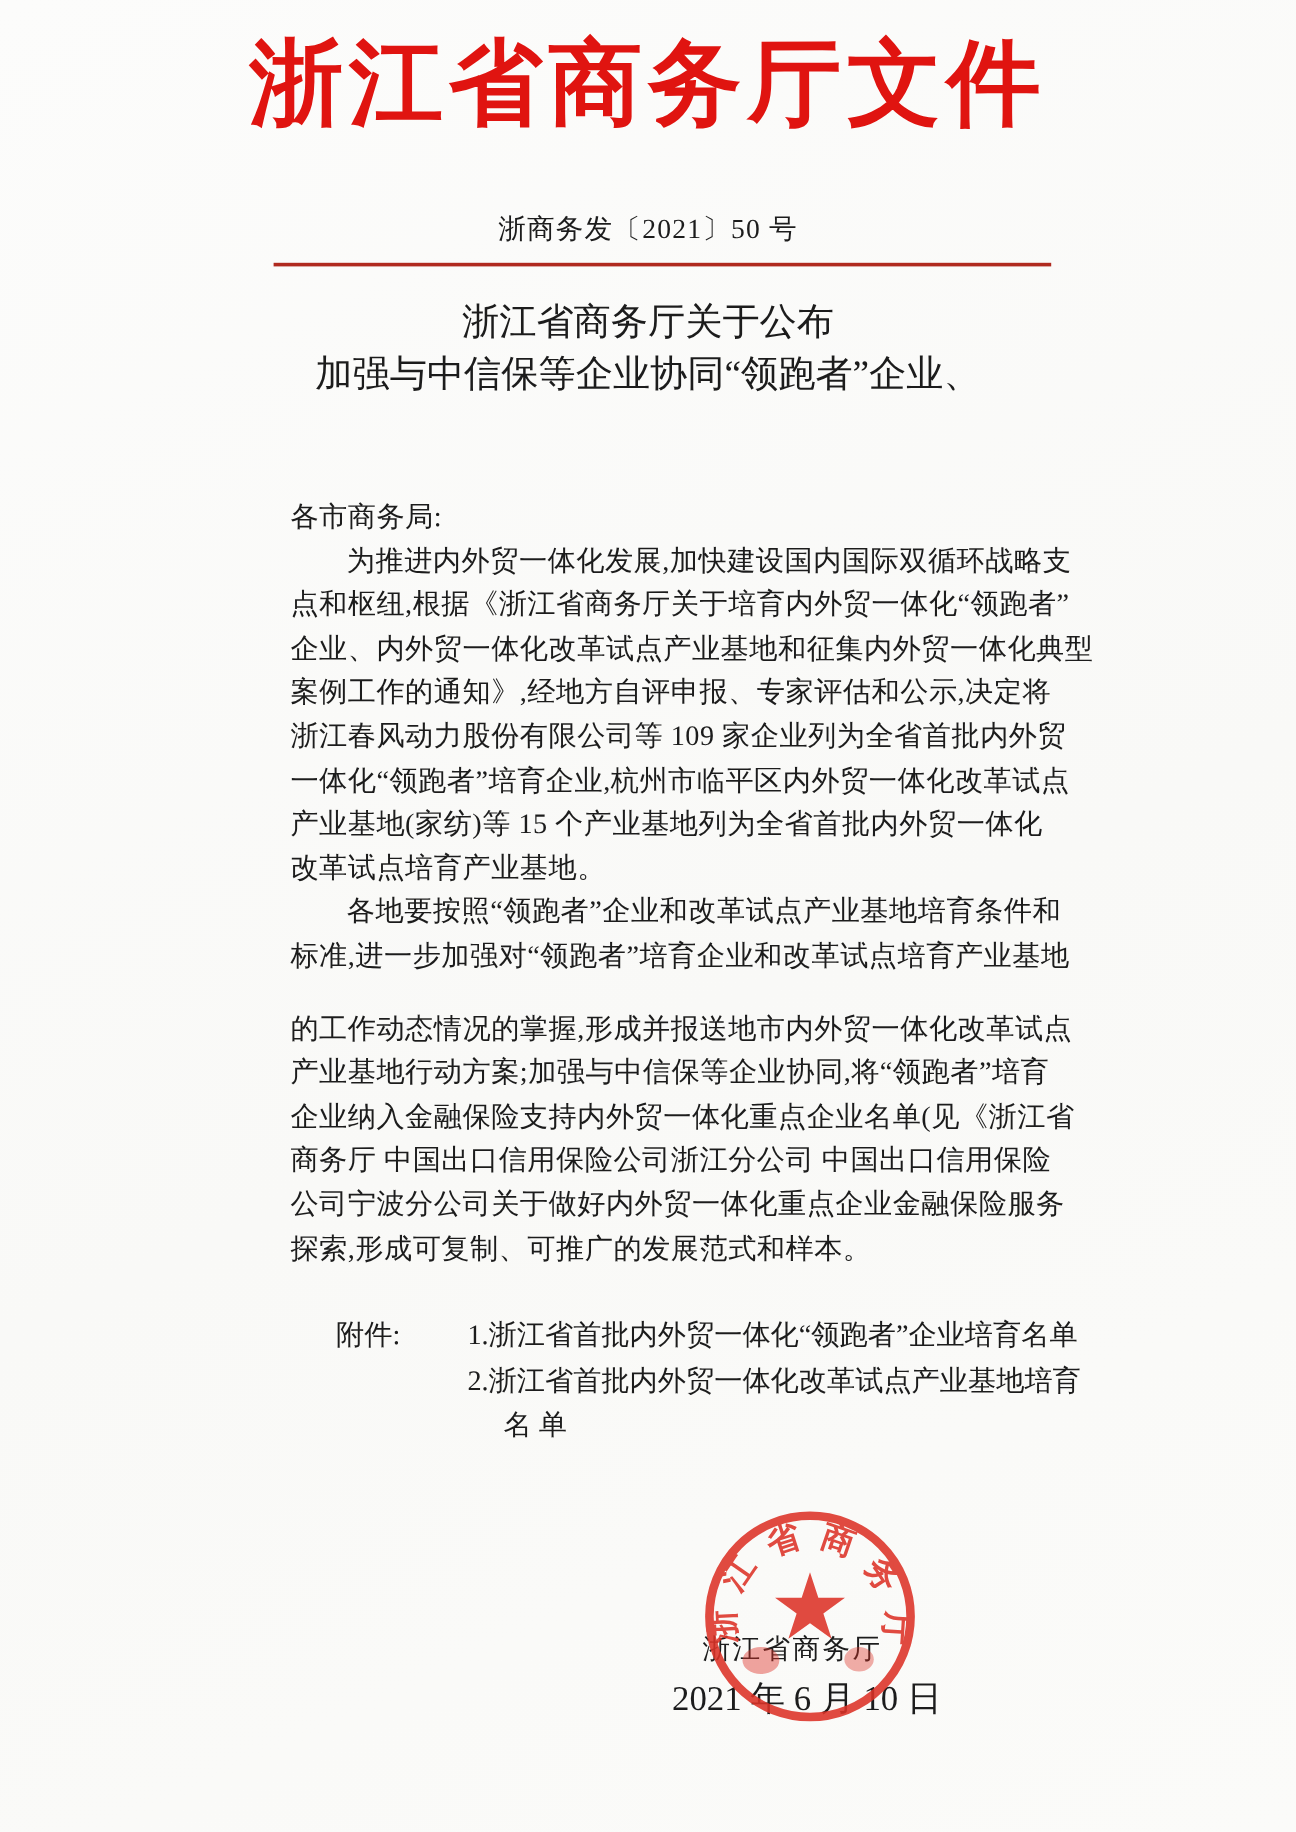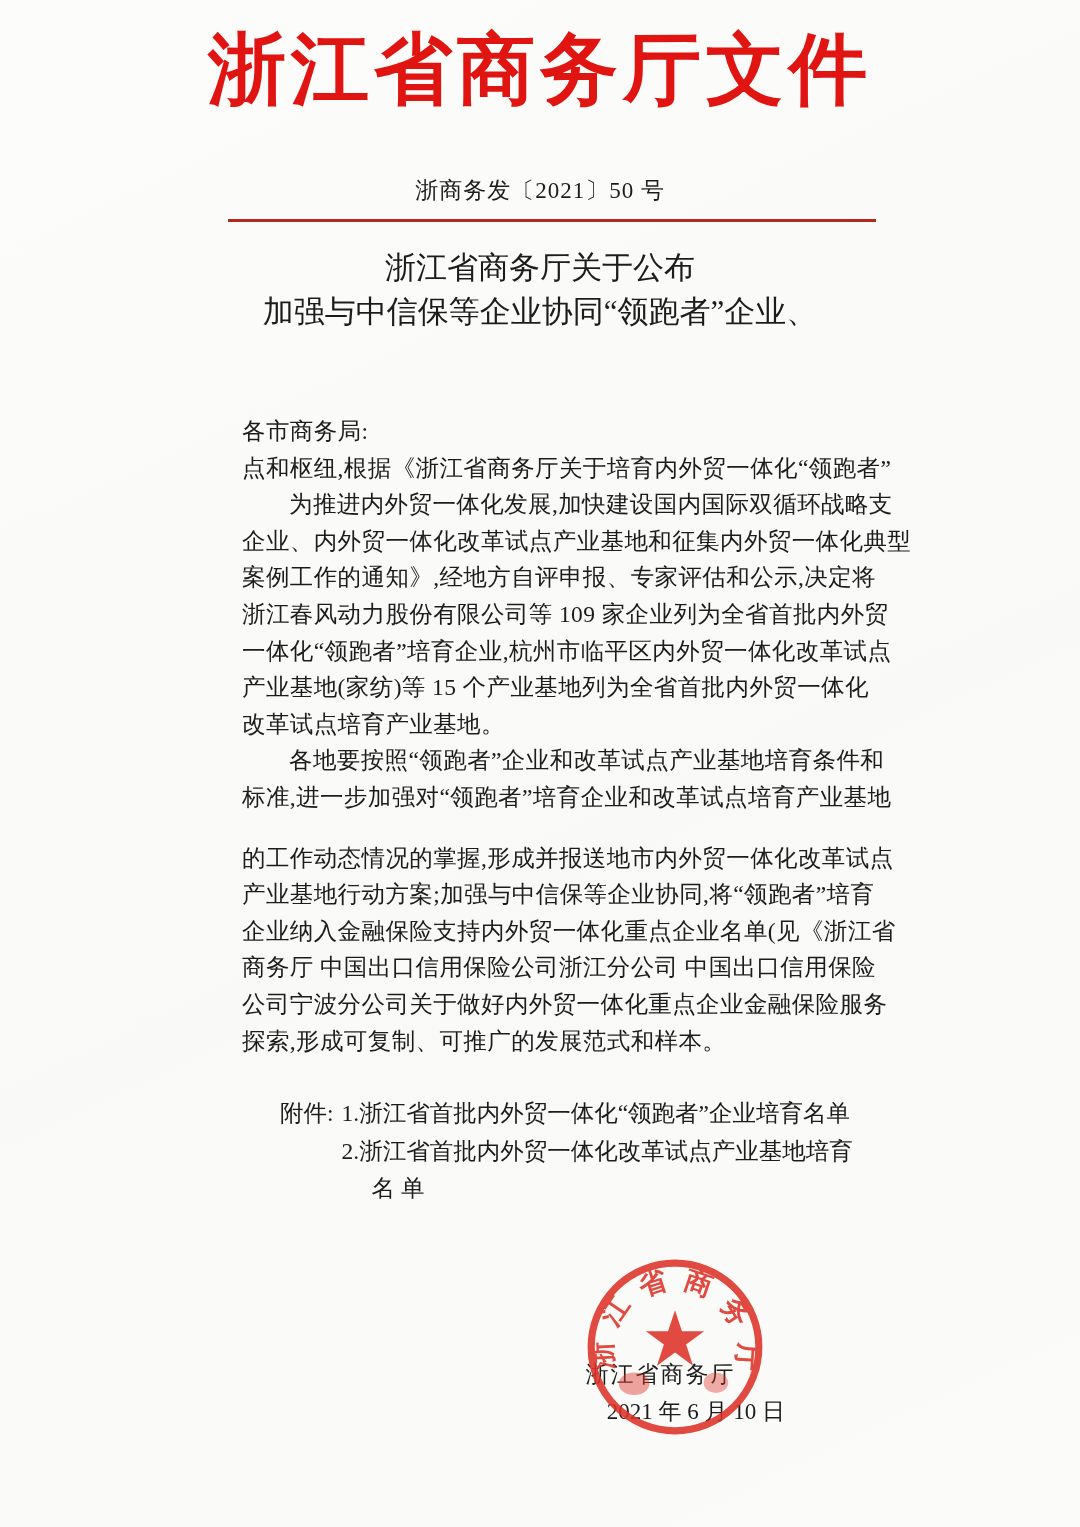--- a/index.html
+++ b/index.html
@@ -34,29 +34,29 @@
   .body-block {
     position:absolute; top:413px; left:242px; width:618px;
     font-size:23.5px;
   }
   .bline { height:36.6px; line-height:36.6px; white-space:nowrap; letter-spacing:0.4px; }
   .indent { text-indent:2em; }
   .para-gap { height:24px; }
   .attachment { margin-top:36px; padding-left:38px; display:flex; }
   .att-label { line-height:37.5px; white-space:nowrap; }
   .att-items { margin-left:8px; }
-  .att-line { line-height:37.5px; white-space:nowrap; }
+  .att-line { line-height:37.5px; white-space:nowrap;margin-left:48px; }
   .att-cont { padding-left:30px; letter-spacing:6px; }
   .sig-agency {
     position:absolute; top:1359px; left:558px; width:205px;
     text-align:center; font-size:23px; letter-spacing:2px;
   }
   .sig-date {
     position:absolute; top:1396px; left:560px; width:225px;
-    text-align:right; font-size:23px;
+    text-align:left; font-size:29px;
   }
   .seal {
     position:absolute; top:1255px; left:583px; width:184px; height:184px;
     opacity:0.88;
   }
 </style>
 </head>
 <body>
 
 <div class="page">
@@ -68,22 +68,22 @@
   <div class="red-rule"></div>
 
   <div class="title-block">
     <div class="tline">浙江省商务厅关于公布</div>
     <div class="tline">加强与中信保等企业协同“领跑者”企业、</div>
   </div>
 
   <div class="body-block">
     <div class="bline">各市商务局:</div>
 
+    <div class="bline indent">为推进内外贸一体化发展,加快建设国内国际双循环战略支</div>
     <div class="bline">点和枢纽,根据《浙江省商务厅关于培育内外贸一体化“领跑者”</div>
-    <div class="bline indent">为推进内外贸一体化发展,加快建设国内国际双循环战略支</div>
     <div class="bline">企业、内外贸一体化改革试点产业基地和征集内外贸一体化典型</div>
     <div class="bline">案例工作的通知》,经地方自评申报、专家评估和公示,决定将</div>
     <div class="bline">浙江春风动力股份有限公司等 109 家企业列为全省首批内外贸</div>
     <div class="bline">一体化“领跑者”培育企业,杭州市临平区内外贸一体化改革试点</div>
     <div class="bline">产业基地(家纺)等 15 个产业基地列为全省首批内外贸一体化</div>
     <div class="bline">改革试点培育产业基地。</div>
 
     <div class="bline indent">各地要按照“领跑者”企业和改革试点产业基地培育条件和</div>
     <div class="bline">标准,进一步加强对“领跑者”培育企业和改革试点培育产业基地</div>
 

